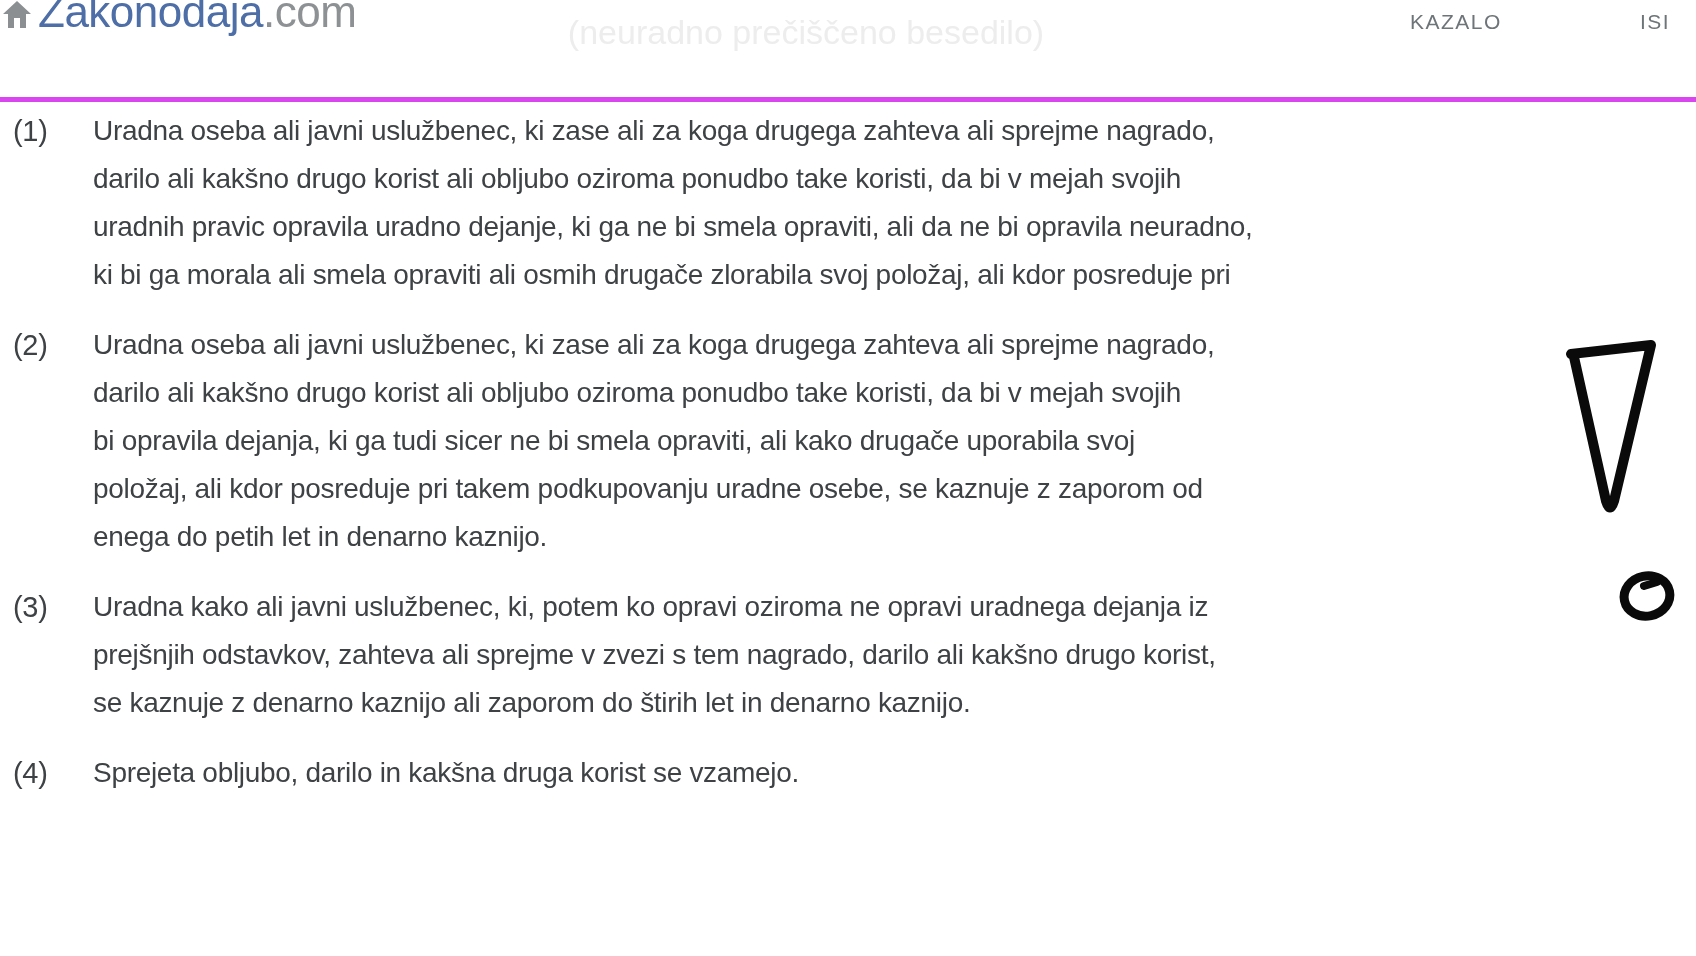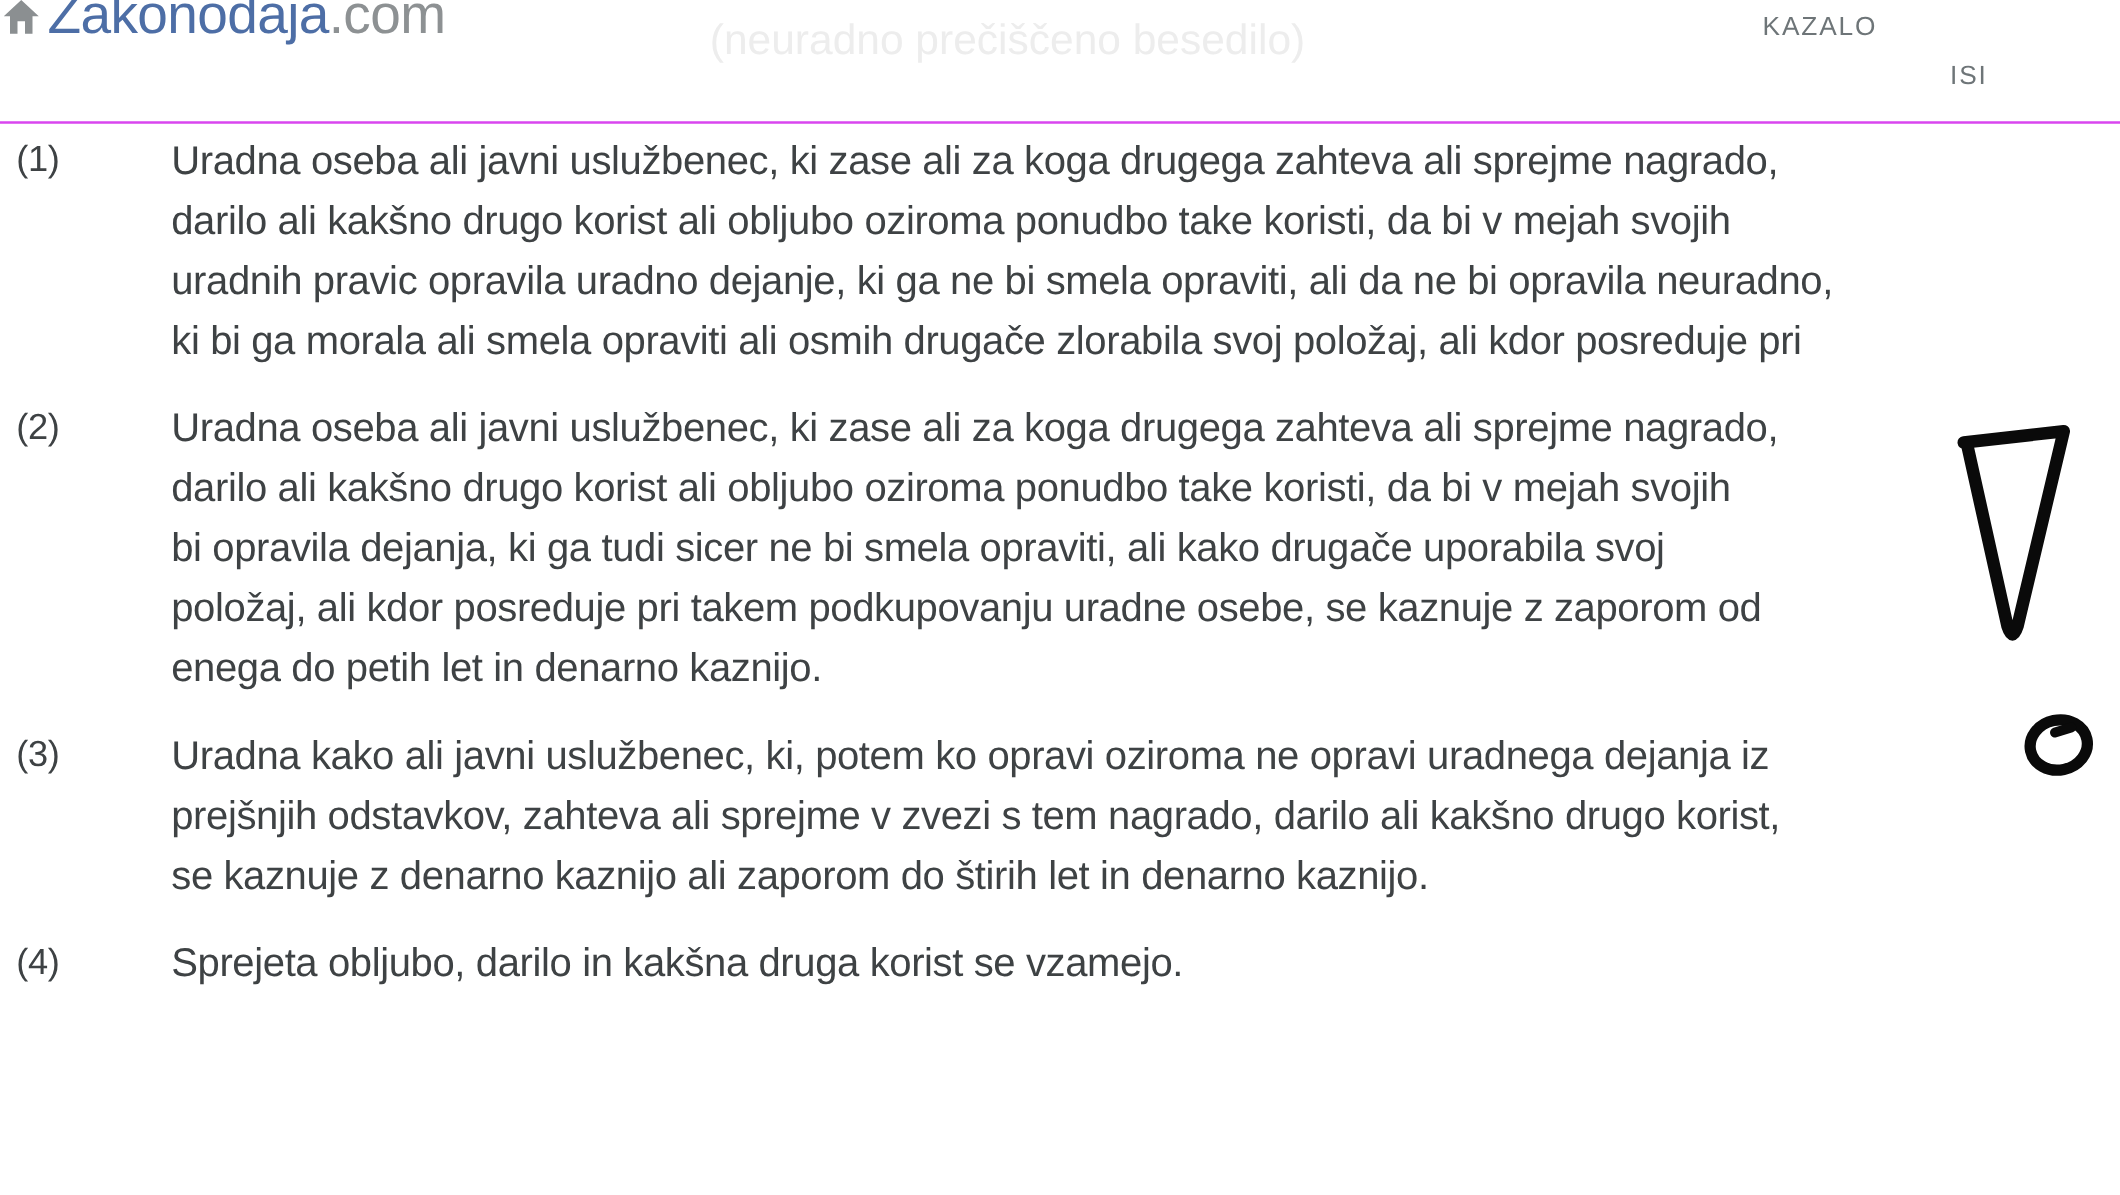--- a/index.html
+++ b/index.html
@@ -6,48 +6,48 @@
   body{
     width:1696px;height:956px;overflow:hidden;background:#ffffff;
     font-family:"Liberation Sans","DejaVu Sans",sans-serif;
     position:relative;
   }
   .screen{position:relative;width:1696px;height:956px;overflow:hidden;}
 
   
   header{
     position:relative;height:97px;background:#ffffff;
-    border-bottom:2px solid #d946ef;
+    border-bottom:5px solid #d946ef;
   }
   .logo{
     position:absolute;left:2px;top:-14px;
     display:flex;align-items:baseline;line-height:52px;
     text-decoration:none;cursor:pointer;white-space:nowrap;
   }
   .home-ico{display:inline-block;margin-right:6px;position:relative;top:3px;}
   .logo-main{font-size:44px;letter-spacing:-0.5px;color:#4d6ea6;font-weight:500;}
   .logo-tld{font-size:44px;letter-spacing:-0.5px;color:#8d9193;font-weight:400;}
   .watermark{
     position:absolute;left:806px;top:13px;transform:translateX(-50%);
     font-size:34px;color:#ededed;white-space:nowrap;user-select:none;
   }
   .nav{
     position:absolute;top:10px;font-size:21px;letter-spacing:1.5px;
     color:#6e7578;text-decoration:none;cursor:pointer;white-space:nowrap;
   }
   .nav.kazalo{left:1410px;}
-  .nav.isi{left:1560px;margin-top:39px;}
+  .nav.isi{left:1640px;}
 
   
   main{padding:5px 0 0 13px;}
   .para{display:flex;margin:0 0 22px 0;color:#3e4244;}
   .para-num{
     width:80px;flex:none;font-size:29px;line-height:48px;letter-spacing:-0.3px;
   }
-  .para-text{flex:1;font-size:32px;line-height:48px;letter-spacing:-0.3px;margin-left:44px;}
+  .para-text{flex:1;font-size:28px;line-height:48px;letter-spacing:-0.3px;}
   .line{white-space:nowrap;}
 
   
   .annot{position:absolute;left:1558px;top:333px;pointer-events:none;}
 </style>
 </head>
 <body>
 
 <div class="screen">
 

